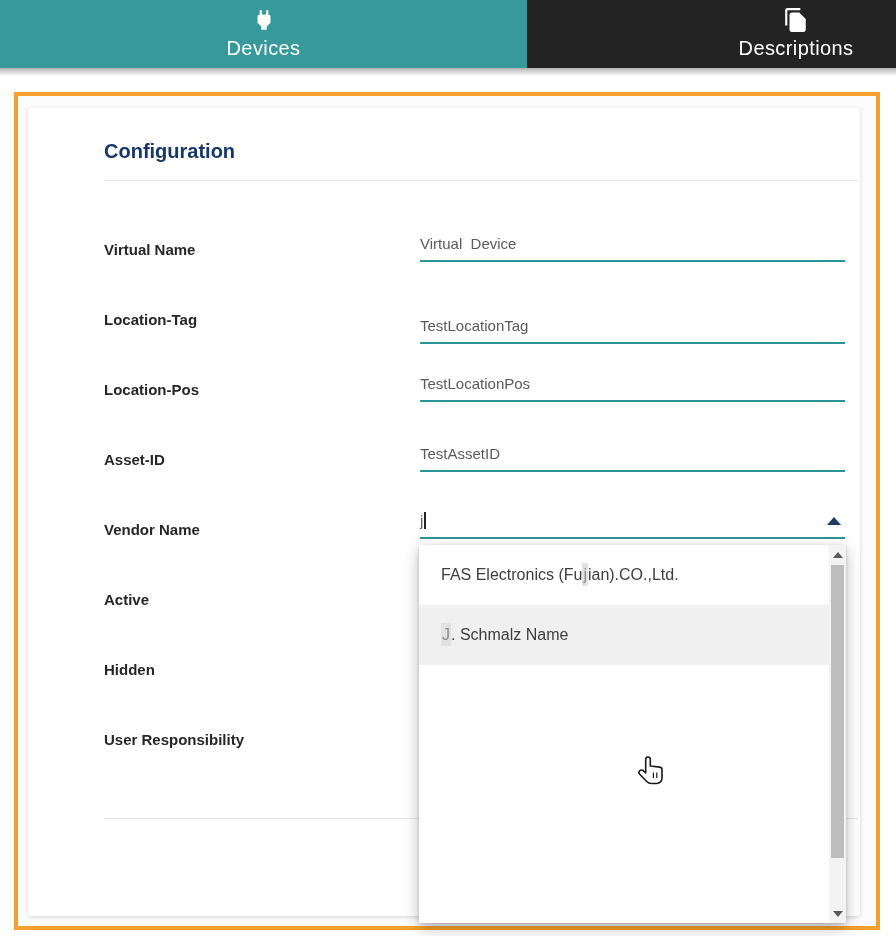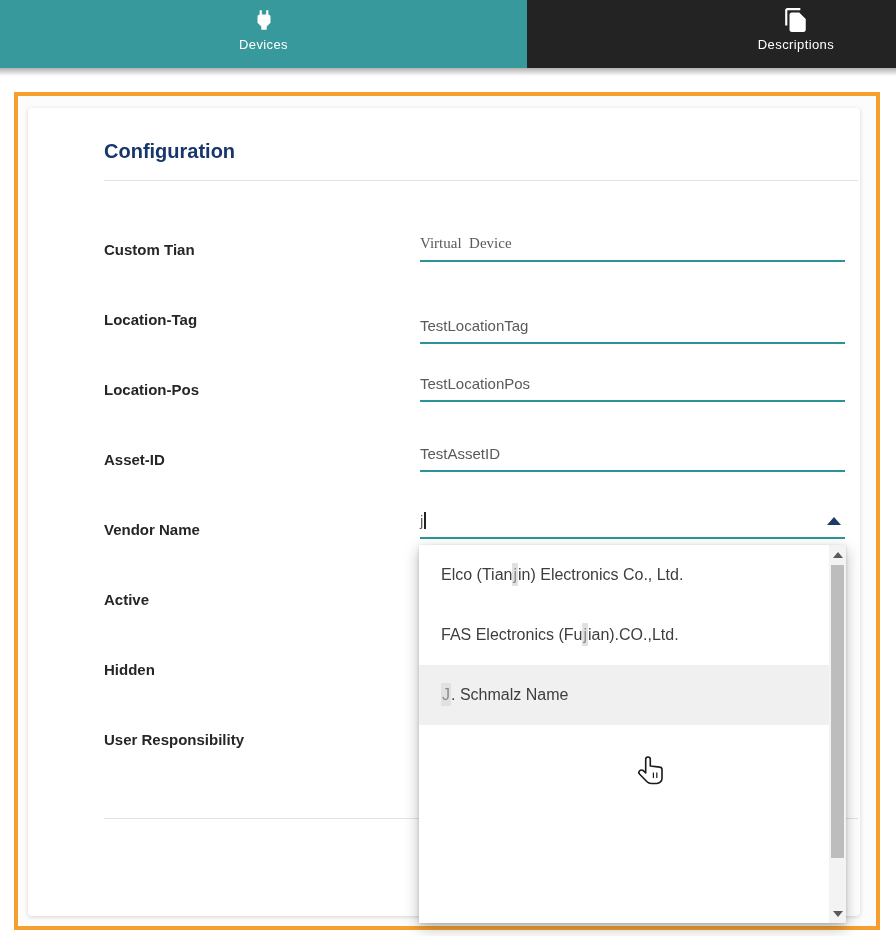--- a/index.html
+++ b/index.html
@@ -7,21 +7,21 @@
     font-family:"Liberation Sans", sans-serif; position:relative; overflow:hidden; }
 
   
   .tabbar { position:absolute; top:0; left:0; width:896px; height:68px;
     display:flex; overflow:hidden; background:#232323; z-index:3; }
   .tab { height:68px; display:flex; flex-direction:column; align-items:center;
     padding-top:7px; cursor:pointer; flex:none; }
   .tab-devices { width:527px; background:#37999B; }
   .tab-descriptions { width:538px; background:#232323; }
   .tab .ticon { width:26px; height:26px; }
-  .tab .tlabel { color:#ffffff; font-size:13px; margin-top:4px; letter-spacing:.4px; }
+  .tab .tlabel { color:#ffffff; font-size:20px; margin-top:4px; letter-spacing:.4px; }
   .tabshadow { position:absolute; top:68px; left:0; width:896px; height:8px;
     background:linear-gradient(to bottom, rgba(0,0,0,.30), rgba(0,0,0,0)); z-index:2; }
 
   
   .frame { position:absolute; left:14px; top:92px; width:866px; height:838px;
     border:4px solid #F5A02E; background:#fcfcfc; }
   .card { position:absolute; left:28px; top:108px; width:832px; height:808px;
     background:#ffffff; border-radius:4px; box-shadow:0 1px 4px rgba(0,0,0,.16); }
 
   .section-title { position:absolute; left:104px; top:140px; font-size:20px;
@@ -88,52 +88,49 @@
   </div>
 </div>
 <div class="tabshadow"></div>
 
 <div class="frame"></div>
 <div class="card"></div>
 
 <div class="section-title">Configuration</div>
 <div class="divider" style="top:180px;"></div>
 
-<div class="flabel" style="top:241px;">Custom Tian</div>
+<div class="flabel" style="top:241px;">Virtual Name</div>
 <div class="flabel" style="top:311px;">Location-Tag</div>
 <div class="flabel" style="top:381px;">Location-Pos</div>
 <div class="flabel" style="top:451px;">Asset-ID</div>
 <div class="flabel" style="top:521px;">Vendor Name</div>
 <div class="flabel" style="top:591px;">Active</div>
 <div class="flabel" style="top:661px;">Hidden</div>
 <div class="flabel" style="top:731px;">User Responsibility</div>
 
-<div class="field" style="top:222px;font-family:Liberation Serif, serif;">
+<div class="field" style="top:222px;">
   <span class="fvalue">Virtual  Device</span>
 </div>
 <div class="field" style="top:304px;">
   <span class="fvalue">TestLocationTag</span>
 </div>
 <div class="field" style="top:362px;">
   <span class="fvalue">TestLocationPos</span>
 </div>
 <div class="field" style="top:432px;">
   <span class="fvalue">TestAssetID</span>
 </div>
 <div class="field" style="top:499px;">
   <span class="fvalue"><span>j</span><span class="text-caret"></span></span>
   <span class="select-caret"></span>
 </div>
 
 <div class="divider" style="top:818px;"></div>
 
 <div class="dropdown">
-  <div class="option">
-    <span>Elco (Tian</span><span class="match">j</span><span>in) Electronics Co., Ltd.</span>
-  </div>
   <div class="option">
     <span>FAS Electronics (Fu</span><span class="match">j</span><span>ian).CO.,Ltd.</span>
   </div>
   <div class="option hovered">
     <span></span><span class="match">J</span><span>. Schmalz Name</span>
   </div>
 
   <div class="scrollbar">
     <div class="sb-btn sb-up">
         <div class="tri-up"></div>

